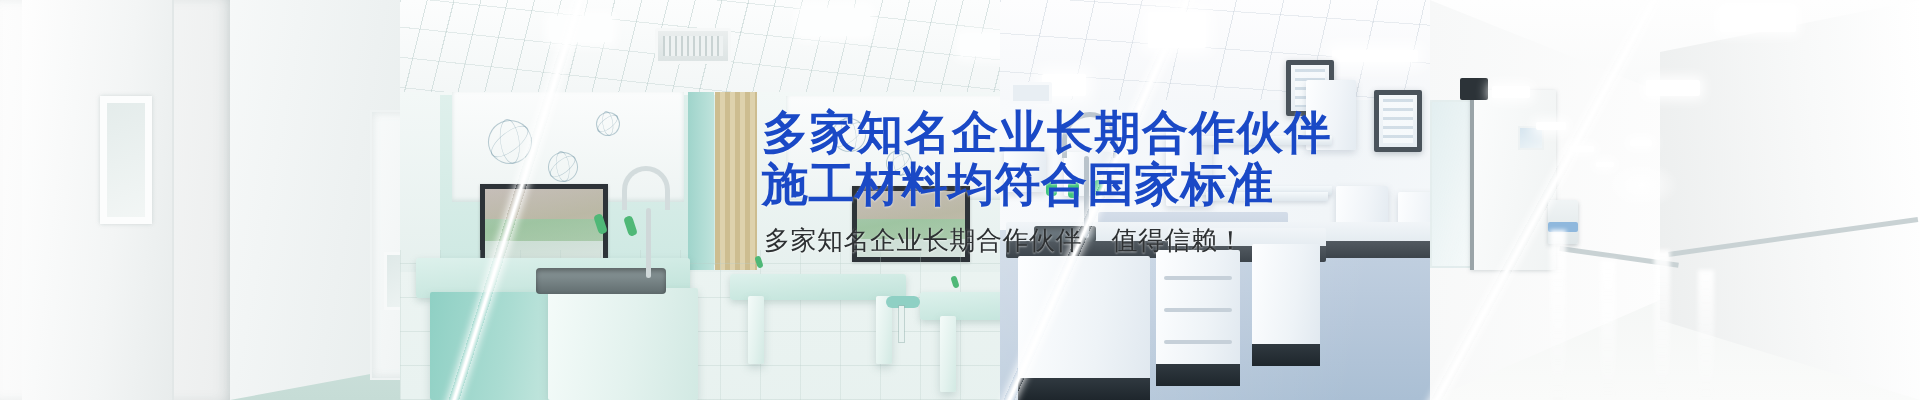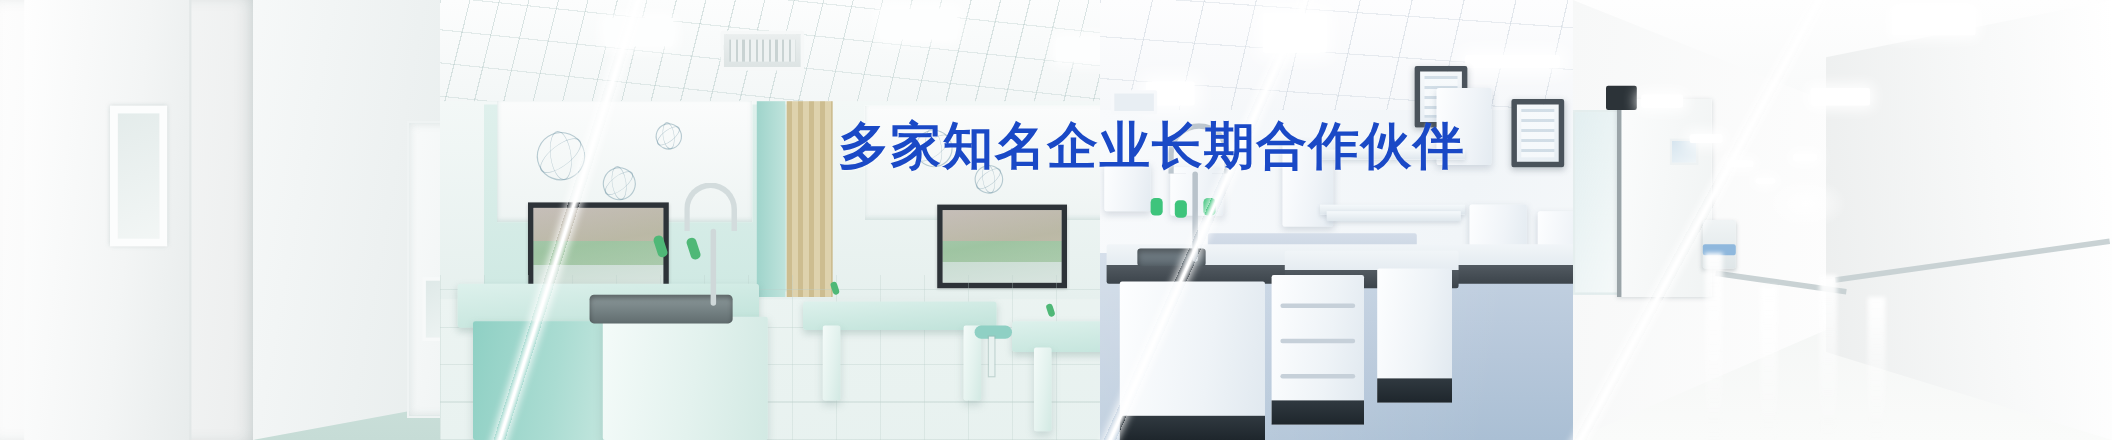--- a/index.html
+++ b/index.html
@@ -601,16 +601,22 @@
     <div class="reflect" style="left:268px;height:130px;"></div>
   </div>
 
   <div class="divider d1"></div>
   <div class="divider d2"></div>
   <div class="divider d3"></div>
 
   <div class="text-layer">
     <div class="headline">
       <span>多家知名企业长期合作伙伴</span>
+      <span class="l2">施工材料均符合国家标准</span>
+    </div>
+    <div class="subline">
+      <span>多家知名企业长期合作伙伴</span>
+      <span class="gap"></span>
+      <span>值得信赖！</span>
     </div>
   </div>
 
 </div>
 
 </body></html>

